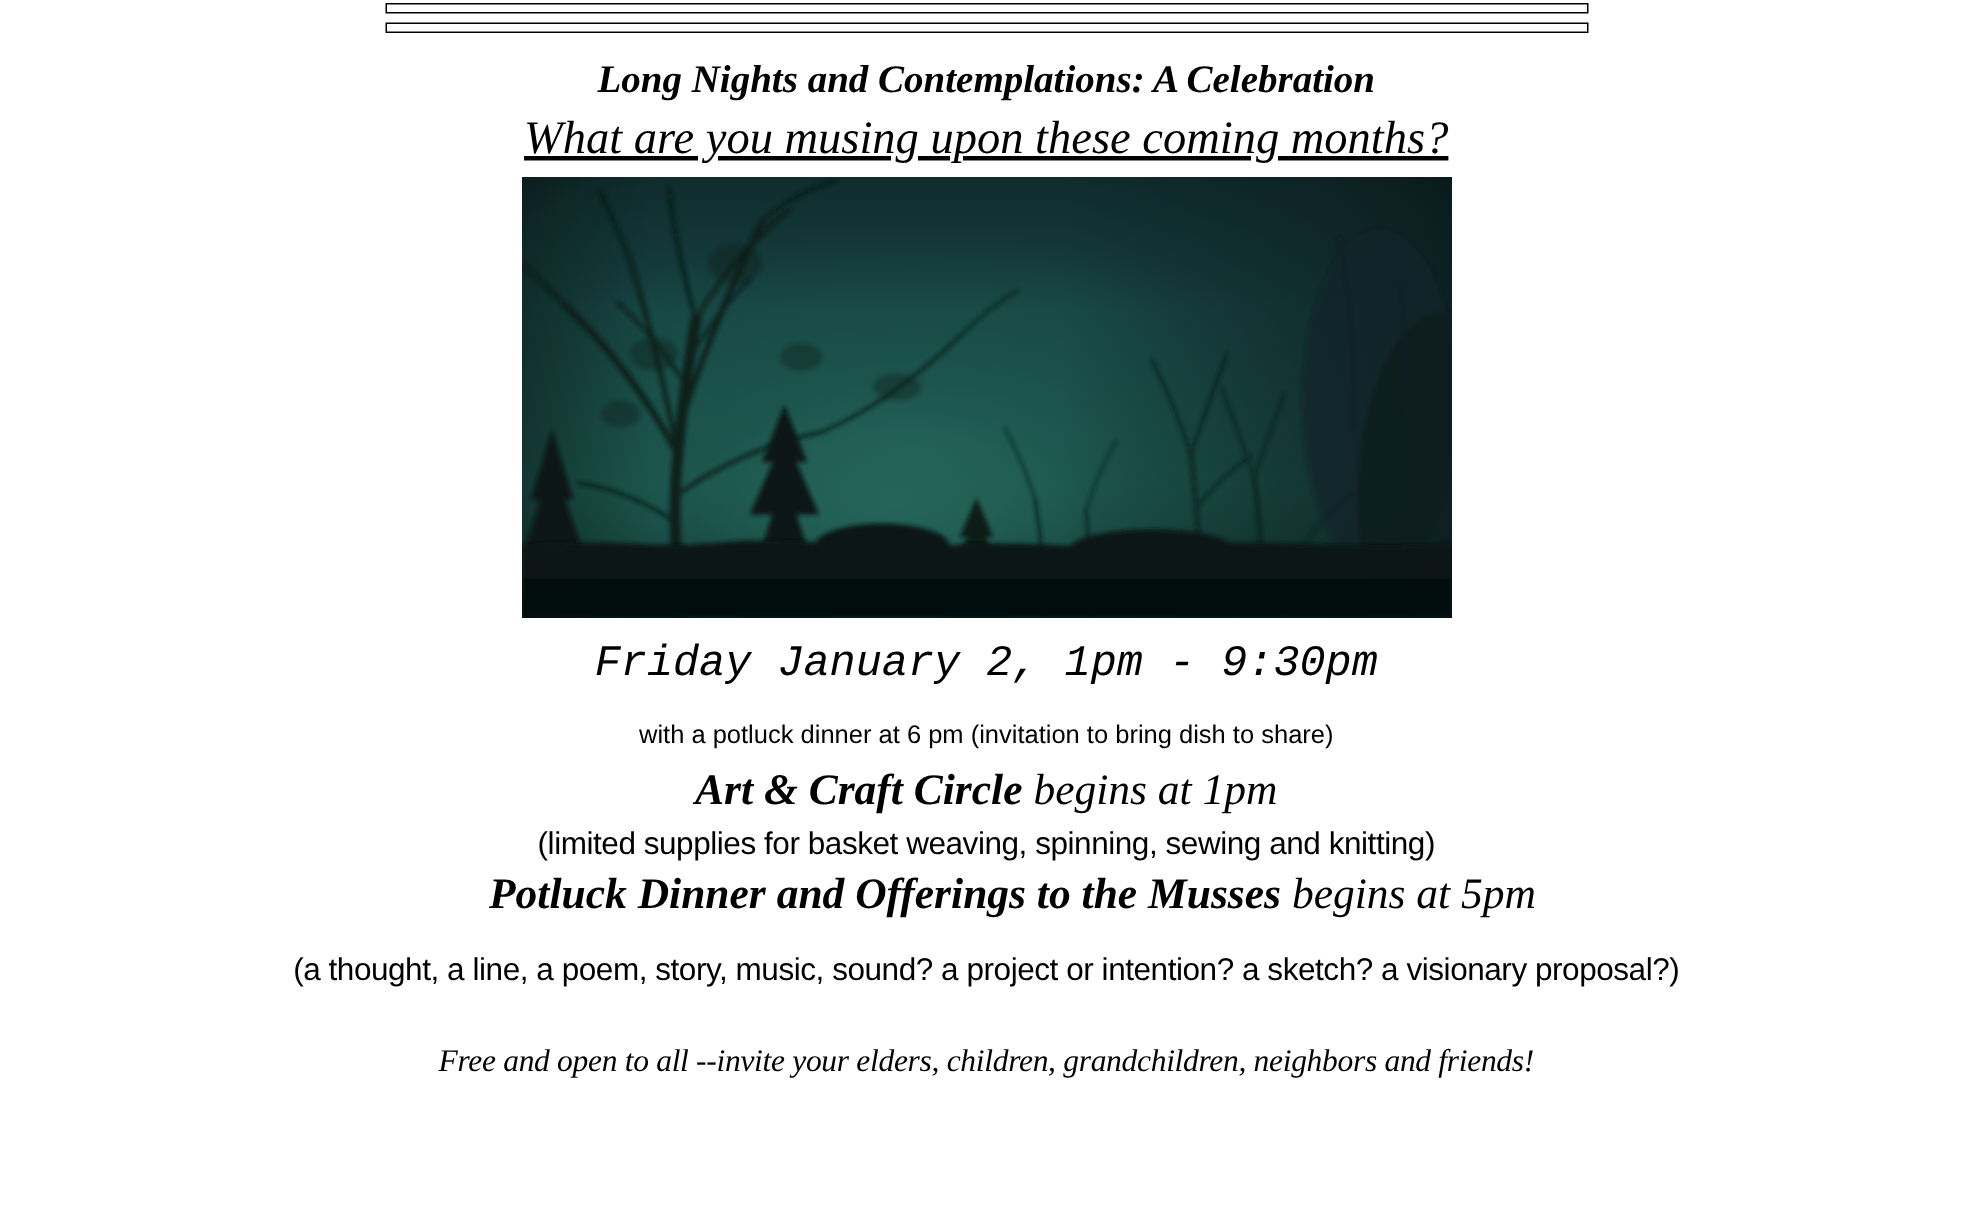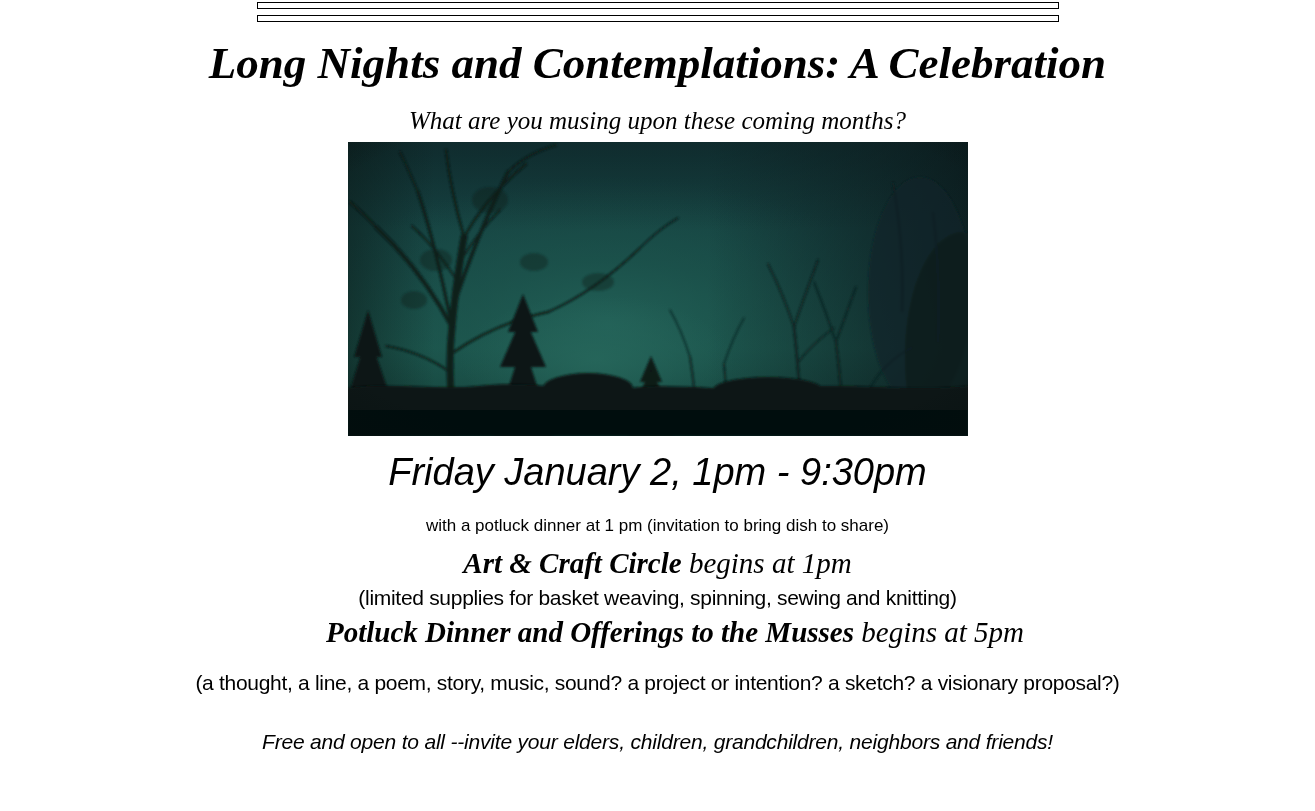--- a/index.html
+++ b/index.html
@@ -26,47 +26,48 @@
     height: 7px;
     margin: 0 auto;
     border: 1px solid #000;
     background: #fff;
     box-sizing: border-box;
   }
   .rule-1 { margin-top: 2px; }
   .rule-2 { margin-top: 6px; }
 
   .title {
-    margin: 16px 0 14px 0;
+    margin: 16px 0 4px 0;
     font-family: "Liberation Serif", serif;
     font-style: italic;
     font-weight: bold;
-    font-size: 45px;
+    font-size: 26px;
     line-height: 1.15;
   }
   .subtitle {
     font-family: "Liberation Serif", serif;
     font-style: italic;
     font-weight: normal;
-    font-size: 25px;
+    font-size: 31px;
     line-height: 1.32;
+    text-decoration: underline;
   }
   .photo-wrap {
     width: 620px;
     height: 294px;
     margin: 5px auto 0 auto;
     line-height: 0;
   }
   .photo-wrap svg { display: block; }
 
   .datetime {
     margin-top: 12px;
-    font-family: Liberation Sans, sans-serif;
-    font-style: italic;
-    font-size: 38px;
+    font-family: Liberation Mono, monospace;
+    font-style: italic;
+    font-size: 29px;
     line-height: 1.3;
   }
   .small-note {
     margin-top: 19px;
     font-size: 17px;
     line-height: 1.2;
     font-family: "Liberation Sans", sans-serif;
   }
   .event-line {
     margin-top: 9px;
@@ -91,21 +92,21 @@
     letter-spacing: -0.3px;
   }
   .paren-note.wrap {
     max-width: 1090px;
     margin-left: auto;
     margin-right: auto;
     margin-top: 20px;
   }
   .footer-line {
     margin-top: 33px;
-    font-family: Liberation Sans, sans-serif;
+    font-family: Liberation Serif, serif;
     font-style: italic;
     font-size: 21px;
     line-height: 1.25;
     letter-spacing: -0.2px;
   }
 </style>
 </head>
 <body>
 
 <div class="page">
@@ -237,21 +238,21 @@
         <path d="M0,246 C40,240 90,248 130,244 C180,238 230,250 280,246 C340,240 390,252 440,246 C500,240 560,250 620,244 L620,294 L0,294 Z" fill="#0a1613"></path>
         <rect x="0" y="268" width="620" height="26" fill="#070f0d" opacity="0.92"></rect>
       </g>
 
       <rect x="0" y="0" width="620" height="294" fill="url(#vignette)"></rect>
     </svg>
   </div>
 
   <div class="datetime">Friday January 2, 1pm - 9:30pm</div>
 
-  <div class="small-note">with a potluck dinner at 1 pm (invitation to bring dish to share)</div>
+  <div class="small-note">with a potluck dinner at 6 pm (invitation to bring dish to share)</div>
 
   <div class="event-line"><span class="event-name">Art &amp; Craft Circle</span><span class="event-time"> begins at 1pm</span></div>
 
   <div class="paren-note">(limited supplies for basket weaving, spinning, sewing and knitting)</div>
 
   <div class="event-line second"><span class="event-name">Potluck Dinner and Offerings to the Musses</span><span class="event-time"> begins at 5pm</span></div>
 
   <div class="paren-note wrap">(a thought, a line, a poem, story, music, sound? a project or intention? a sketch? a visionary proposal?)</div>
 
   <div class="footer-line">Free and open to all --invite your elders, children, grandchildren, neighbors and friends!</div>

